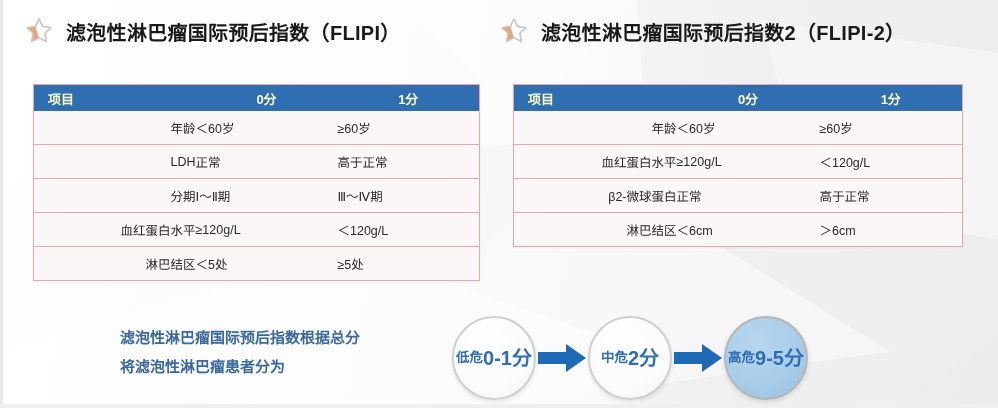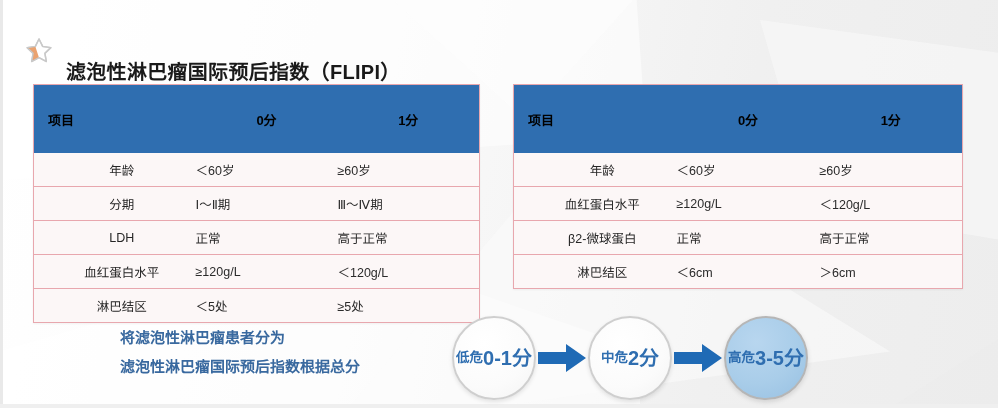--- a/index.html
+++ b/index.html
@@ -54,59 +54,58 @@
   #panel-right{left:499px;width:499px;}
 
   .title-row{
     position:absolute;display:flex;align-items:center;gap:12px;
   }
   #title-left{left:24px;top:16px;}
   #title-right{left:498px;top:16px;}
   .title-text{
     font-size:20px;font-weight:bold;color:#1a1a1a;letter-spacing:.3px;
     white-space:nowrap;
-    margin-top:40px;
   }
   .star-icon{width:30px;height:30px;display:block;flex:none;}
 
   
   .score-table{
     position:absolute;
     border:1px solid #e8a7ae;
     border-collapse:collapse;
     background:#fdf8f8;
     table-layout:fixed;
     box-shadow:0 1px 2px rgba(0,0,0,.05);
   }
   #table-flipi{left:33px;top:84px;width:446px;}
   #table-flipi2{left:513px;top:84px;width:449px;}
 
   .score-table thead th{
     background:#2f6eb0;
-    color:#000000;
+    color:#fef9c3;
     font-size:13px;
     font-weight:bold;
-    height:44px;
-    padding:12px;
+    height:26px;
+    padding:0;
     border:none;
     text-align:center;
   }
   .score-table thead th.c0{text-align:left;padding-left:14px;}
   .score-table tbody td{
     height:33px;
     font-size:12.5px;
     color:#2b2b2b;
     border-top:1px solid #e8a7ae;
     text-align:left;
     padding:0;
     background:#fcf7f7;
   }
   .score-table tbody tr:first-child td{border-top:none;}
   .score-table tbody td.c0{
-    text-align:center;padding-left:14px;color:#262626;
+    text-align:right;padding-left:14px;color:#262626;
   }
 
   
   #risk-caption{
     position:absolute;left:120px;top:323px;width:310px;
     font-size:15px;font-weight:bold;color:#39699f;line-height:29px;
     z-index:3;
   }
   #risk-caption div{white-space:nowrap;}
 
@@ -175,45 +174,53 @@
         <th>1分</th>
       </tr>
     </thead>
     <tbody>
       <tr>
         <td class="c0">年龄</td>
         <td>＜60岁</td>
         <td>≥60岁</td>
       </tr>
       <tr>
+        <td class="c0">LDH</td>
+        <td>正常</td>
+        <td>高于正常</td>
+      </tr>
+      <tr>
         <td class="c0">分期</td>
         <td>Ⅰ～Ⅱ期</td>
         <td>Ⅲ～Ⅳ期</td>
       </tr>
       <tr>
-        <td class="c0">LDH</td>
-        <td>正常</td>
-        <td>高于正常</td>
-      </tr>
-      <tr>
         <td class="c0">血红蛋白水平</td>
         <td>≥120g/L</td>
         <td>＜120g/L</td>
       </tr>
       <tr>
         <td class="c0">淋巴结区</td>
         <td>＜5处</td>
         <td>≥5处</td>
       </tr>
     </tbody>
   </table>
 </div>
 
 <div class="panel" id="panel-right">
 
+  <div class="title-row" id="title-right" style="left:0px;">
+    <svg class="star-icon" viewBox="0 0 32 32">
+      <path d="M16 3.2 L19.9 11.1 L28.6 12.4 L22.3 18.5 L23.8 27.2 L16 23.1 L8.2 27.2 L9.7 18.5 L3.4 12.4 L12.1 11.1 Z" fill="#ffffff" stroke="#cfcfcf" stroke-width="1.6" stroke-linejoin="round"></path>
+      <path d="M16 23.1 L8.2 27.2 L9.7 18.5 L3.4 12.4 L12.1 11.1 Z" fill="#e89a63" opacity="0.92"></path>
+      <path d="M16 3.2 L19.9 11.1 L28.6 12.4 L22.3 18.5 L23.8 27.2 L16 23.1 L8.2 27.2 L9.7 18.5 L3.4 12.4 L12.1 11.1 Z" fill="none" stroke="#c9c9c9" stroke-width="1.5" stroke-linejoin="round"></path>
+    </svg>
+    <span class="title-text">滤泡性淋巴瘤国际预后指数2（FLIPI-2）</span>
+  </div>
 
   <table class="score-table" id="table-flipi2" style="left:14px;">
     <colgroup>
         <col style="width:163px">
         <col style="width:143px">
         <col style="width:143px">
       </colgroup>
     <thead>
       <tr>
         <th class="c0">项目</th>
@@ -240,22 +247,22 @@
       <tr>
         <td class="c0">淋巴结区</td>
         <td>＜6cm</td>
         <td>＞6cm</td>
       </tr>
     </tbody>
   </table>
 </div>
 
 <div id="risk-caption">
+  <div>滤泡性淋巴瘤国际预后指数根据总分</div>
   <div>将滤泡性淋巴瘤患者分为</div>
-  <div>滤泡性淋巴瘤国际预后指数根据总分</div>
 </div>
 
 <div id="risk-flow">
 
   <div class="risk-node hollow">
     <span class="rn-label">低危</span>
     <span class="rn-score">0-1分</span>
   </div>
 
   <svg class="flow-arrow" viewBox="0 0 52 34">
@@ -266,15 +273,15 @@
     <span class="rn-label">中危</span>
     <span class="rn-score">2分</span>
   </div>
 
   <svg class="flow-arrow" viewBox="0 0 52 34">
     <path d="M2 11 L30 11 L30 3 L50 17 L30 31 L30 23 L2 23 Z" fill="#1f6ab5"></path>
   </svg>
 
   <div class="risk-node filled">
     <span class="rn-label">高危</span>
-    <span class="rn-score">3-5分</span>
+    <span class="rn-score">9-5分</span>
   </div>
 </div>
 
 </body></html>

